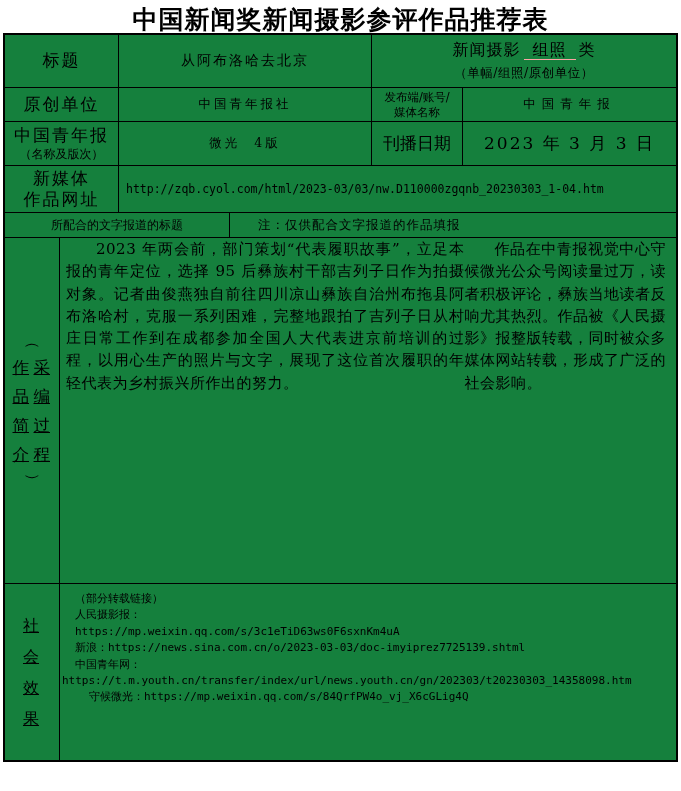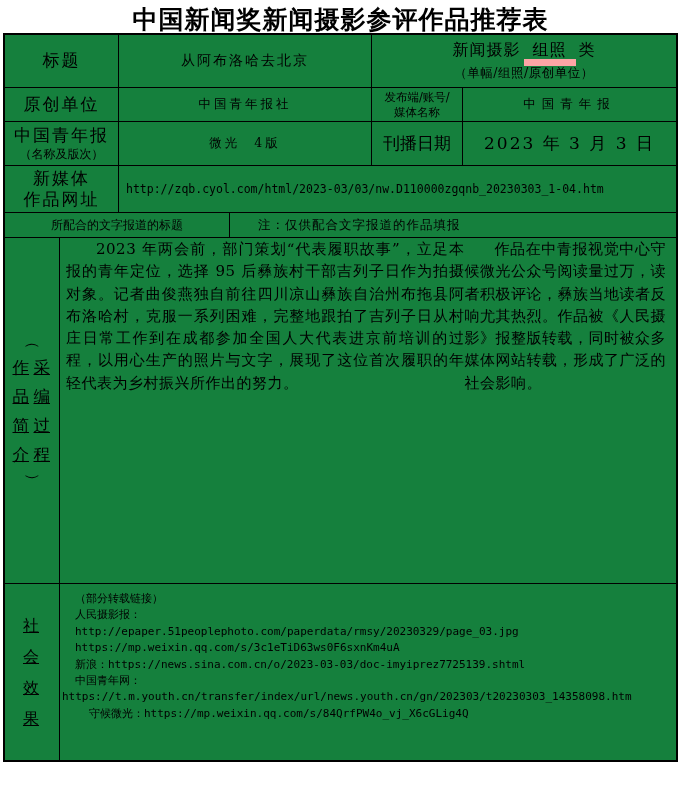--- a/index.html
+++ b/index.html
@@ -45,21 +45,21 @@
   .lbl-sub { font-size:12px; letter-spacing:0; margin-top:1px; }
   .lbl-small {
     font-family:"DejaVu Sans","Liberation Sans",sans-serif;
     font-size:11.5px; letter-spacing:0; white-space:pre-line; line-height:1.3;
   }
   .val { font-size:12.5px; letter-spacing:3px; white-space:pre-wrap; }
   .val-lg { font-size:17px; letter-spacing:2px; white-space:pre-wrap; }
 
   .cat { display:flex; flex-direction:column; align-items:center; gap:4px; }
   .cat-line1 { font-size:16px; letter-spacing:1px; }
-  .cat-line1 .u { border-bottom:7px solid #fca5a5; padding:0 9px; margin:0 3px; }
+  .cat-line1 .u { border-bottom:1px solid #fca5a5; padding:0 9px; margin:0 3px; }
   .cat-line2 { font-size:12.5px; letter-spacing:0.5px; }
 
   .url-cell { justify-content:flex-start; padding-left:7px; text-align:left; }
   .mono { font-family:"DejaVu Sans Mono","Liberation Mono",monospace; font-size:11.5px; letter-spacing:0; }
 
   .note-cell { justify-content:flex-start; padding-left:28px; text-align:left; font-size:12.5px; letter-spacing:1px; }
 
   
   .vwrap { flex-direction:column; gap:5px; }
   .paren { transform:rotate(90deg); font-size:15px; height:13px; line-height:13px; }
@@ -157,21 +157,20 @@
       </div>
     </div>
 
     <div class="row h-r8">
       <div class="cell w-narrow">
         <div class="vcol vcol-wide" style="font-size:16px;">社会效果</div>
       </div>
       <div class="cell grow links-cell">
         <div class="link-line ind1">（部分转载链接）</div>
         <div class="link-line ind1">人民摄影报：</div>
-        <div class="link-line ind1">http://epaper.51peoplephoto.com/paperdata/rmsy/20230329/page_03.jpg</div>
         <div class="link-line ind1">https://mp.weixin.qq.com/s/3c1eTiD63ws0F6sxnKm4uA</div>
         <div class="link-line ind1">新浪：https://news.sina.com.cn/o/2023-03-03/doc-imyiprez7725139.shtml</div>
         <div class="link-line ind1">中国青年网：</div>
         <div class="link-line ind0">https://t.m.youth.cn/transfer/index/url/news.youth.cn/gn/202303/t20230303_14358098.htm</div>
         <div class="link-line ind2">守候微光：https://mp.weixin.qq.com/s/84QrfPW4o_vj_X6cGLig4Q</div>
       </div>
     </div>
 
   </div>
 </div>

